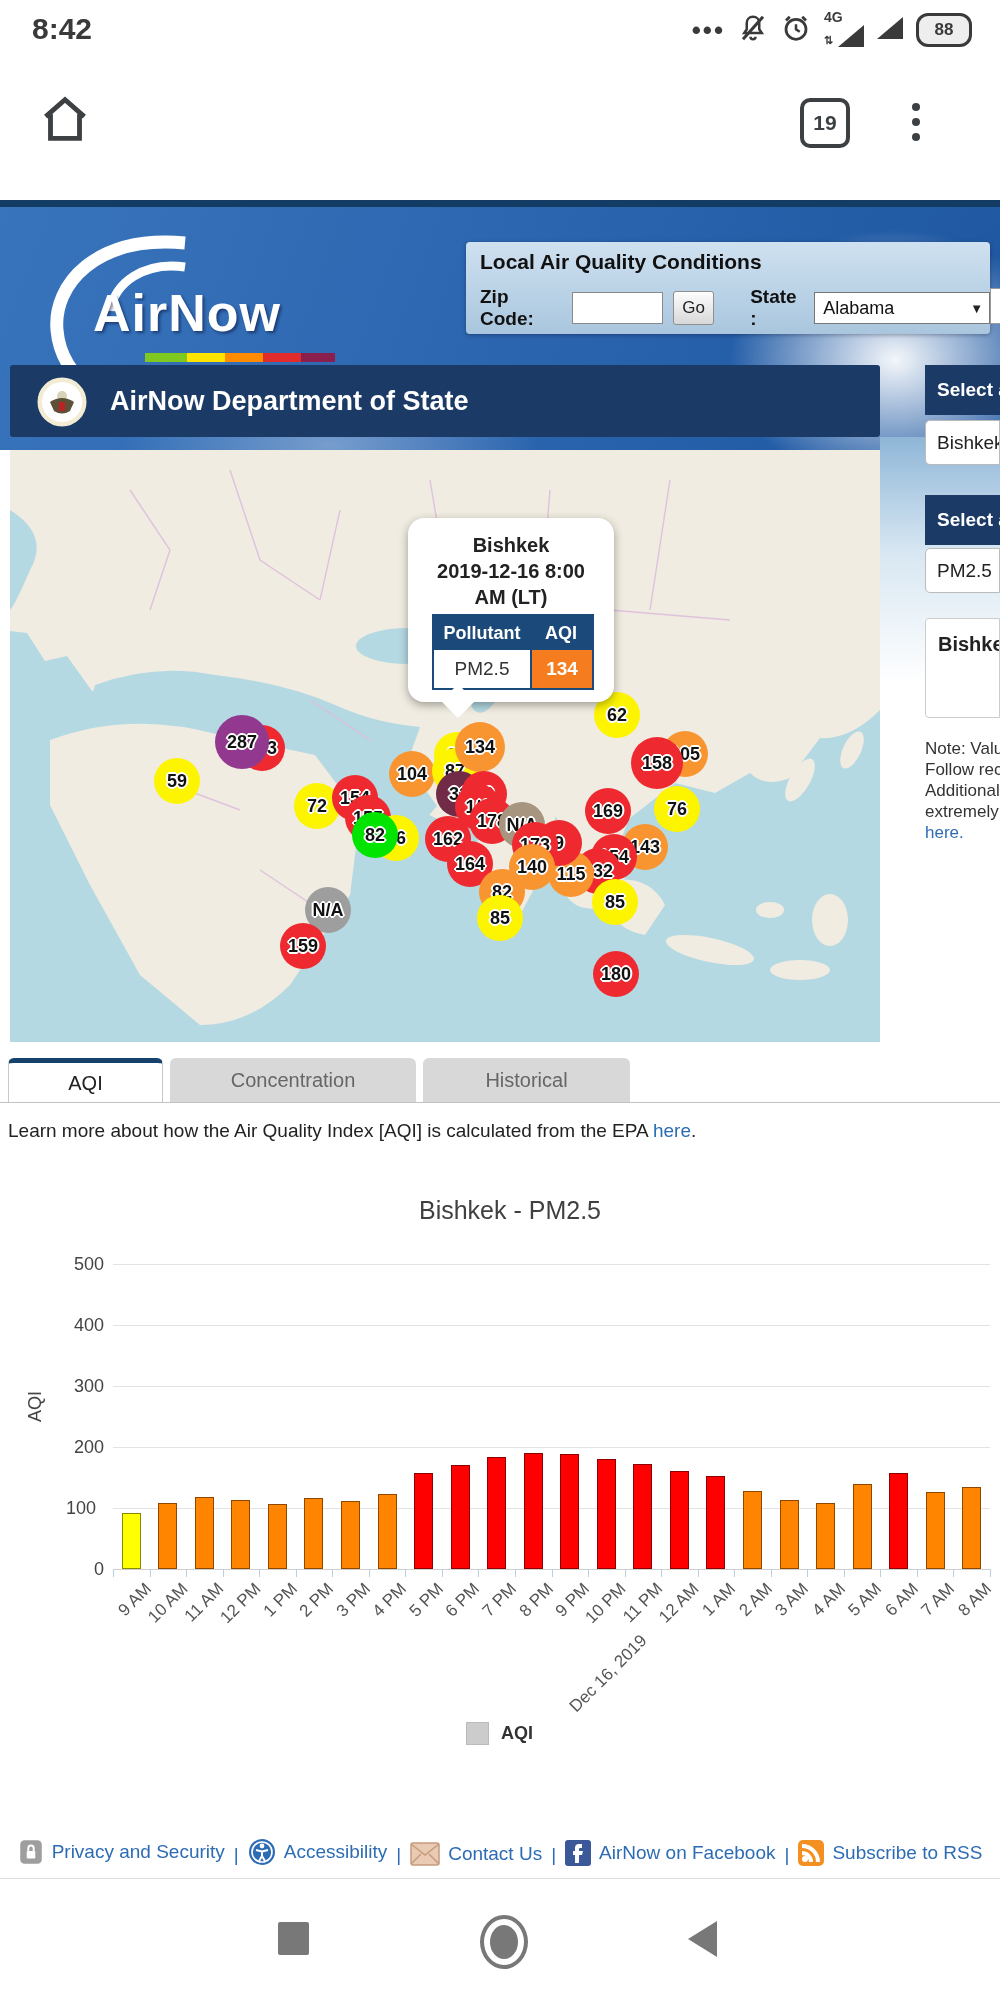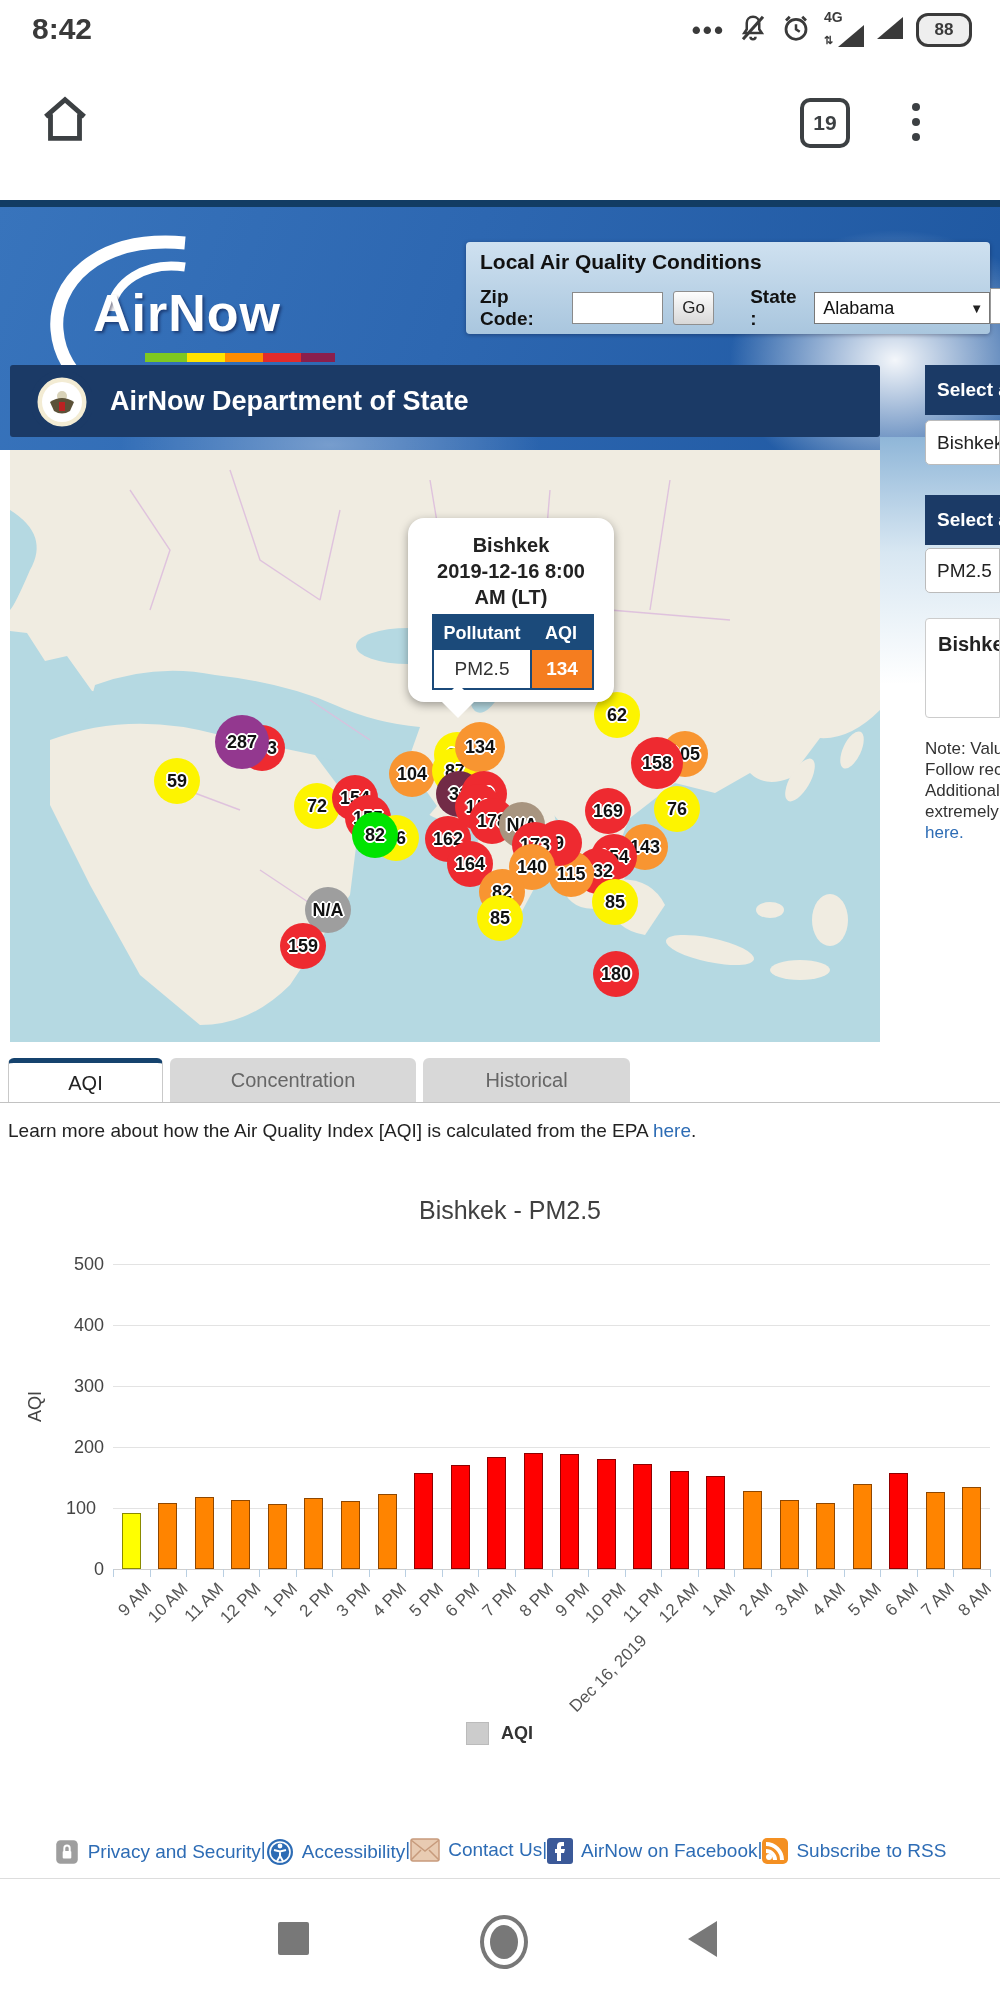--- a/index.html
+++ b/index.html
@@ -107,21 +107,21 @@
   .ytick{position:absolute;width:46px;text-align:right;font-size:18px;color:#444;}
   .bar{position:absolute;box-sizing:border-box;}
   .xt{position:absolute;width:1px;height:8px;background:#b9cfe2;}
   .xlab{position:absolute;transform:rotate(-45deg);transform-origin:100% 0;white-space:nowrap;
         font-size:17px;color:#555;}
   .legend{left:466px;top:1722px;display:flex;align-items:center;gap:12px;}
   .legend .sw{width:21px;height:21px;background:#ccc;border:1px solid #bbb;}
   .legend .lt{font-size:18px;font-weight:bold;color:#333;}
 
   
-  .footer{left:0;top:1838px;width:1000px;display:flex;justify-content:center;align-items:flex-start;
+  .footer{left:0;top:1838px;width:1000px;display:flex;justify-content:center;align-items:flex-end;gap:9px;
           font-size:19px;color:#2d6cb5;}
   .footer a{color:#2d6cb5;text-decoration:none;display:flex;align-items:center;gap:8px;}
   .fsep{color:#2d6cb5;}
   .navline{left:0;top:1878px;width:1000px;height:1px;background:#ddd;}
   .navbar{left:0;top:1879px;width:1000px;height:121px;background:#fff;}
   .nv-square{position:absolute;left:278px;top:43px;width:31px;height:33px;background:#787878;border-radius:2px;}
   .nv-circle{position:absolute;left:480px;top:36px;width:40px;height:46px;border:4px solid #787878;border-radius:50%;
              display:flex;align-items:center;justify-content:center;}
   .nv-circle i{width:28px;height:34px;background:#787878;border-radius:50%;}
   .nv-back{position:absolute;left:688px;top:42px;width:0;height:0;border-top:18px solid transparent;

